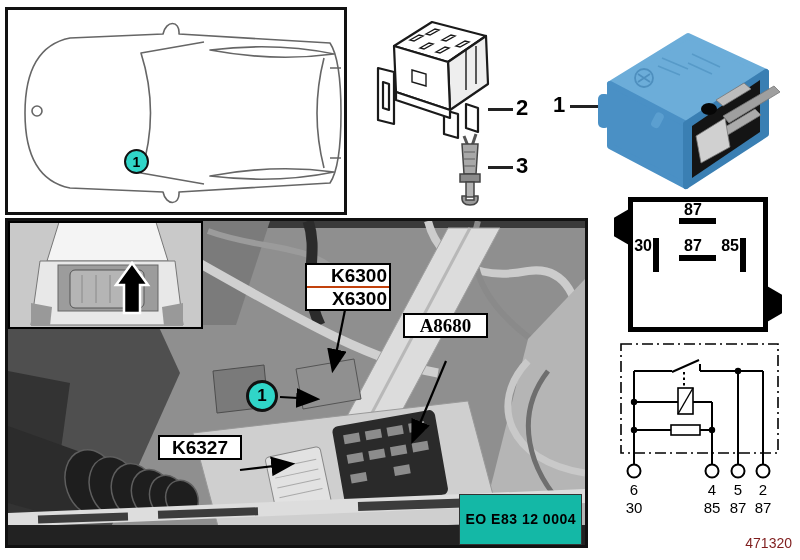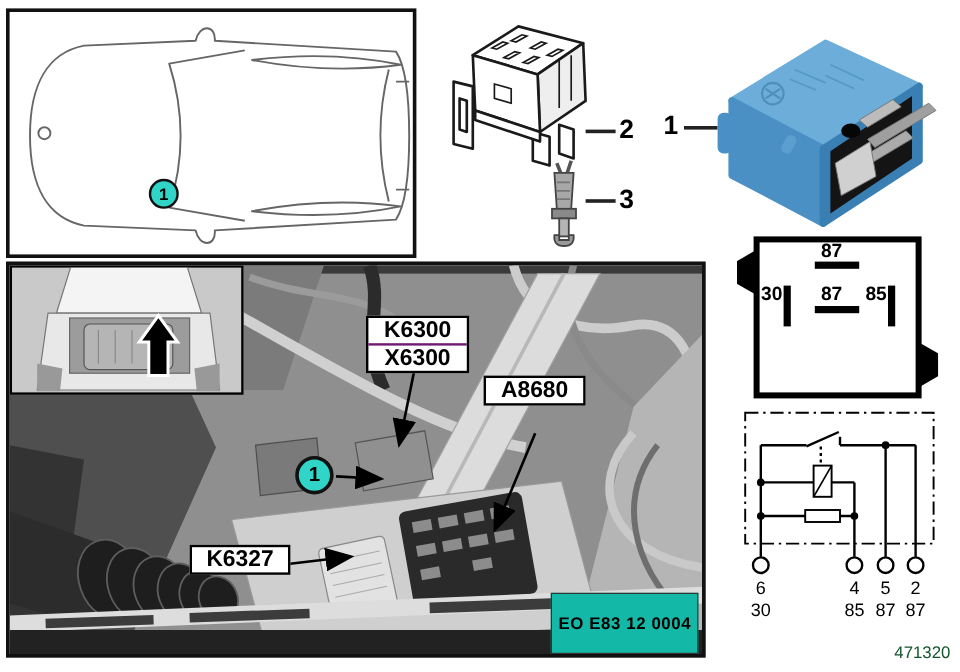--- a/index.html
+++ b/index.html
@@ -26,25 +26,25 @@
   .pin-diagram .lbl{position:absolute;font-size:16px;font-weight:600;line-height:15px;}
   .tab{position:absolute;background:#000;width:15px;height:36px;}
   .tab.left{left:-19px;top:7px;clip-path:polygon(100% 0,100% 100%,0 76%,0 24%);}
   .tab.right{right:-19px;top:84px;clip-path:polygon(0 0,0 100%,100% 76%,100% 24%);}
 
   
   .photo{left:5px;top:218px;width:577px;height:324px;border:3px solid #111;background:#8f8f8f;overflow:hidden;}
   .inset{left:0;top:0;width:191px;height:104px;border:2px solid #000;background:#c9c9c9;overflow:hidden;z-index:4;}
   .callout{background:#fff;border:2px solid #000;z-index:5;text-align:center;}
   .callout .cell{font-size:19px;font-weight:bold;line-height:21px;height:21px;padding:0 2px;}
-  .callout .cell + .cell{border-top:2px solid #701a75;}
+  .callout .cell + .cell{border-top:2px solid #c2410c;}
   .stamp{background:#14b8a6;border:1px solid #333;font-size:14px;font-weight:600;letter-spacing:.5px;
          line-height:17px;padding:16px 5px;z-index:6;}
 
-  .ref-number{right:8px;top:535px;font-size:14px;color:#14532d;}
+  .ref-number{right:8px;top:535px;font-size:14px;color:#7f1d1d;}
   svg{display:block;}
   svg text{font-family:"Liberation Sans", sans-serif;}
 </style>
 </head>
 <body>
 
 <div id="stage">
 
   <div class="abs loc-panel">
     <svg width="336" height="202" viewBox="0 0 336 202">
@@ -285,28 +285,28 @@
         </marker>
       </defs>
       <g stroke="#000" stroke-width="2.2" fill="none">
         <path d="M 272 176 L 308 178" marker-end="url(#ah)"></path>
         <path d="M 337 89 L 325 148" marker-end="url(#ah)"></path>
         <path d="M 438 140 L 405 219" marker-end="url(#ah)"></path>
         <path d="M 232 249 L 283 243" marker-end="url(#ah)"></path>
       </g>
     </svg>
 
-    <div class="abs callout" style="left:297px;top:42px;width:82px;">
+    <div class="abs callout" style="left:297px;top:42px;width:82px;text-align:right;">
       <div class="cell">K6300</div>
       <div class="cell">X6300</div>
     </div>
-    <div class="abs callout" style="left:395px;top:92px;width:81px;">
+    <div class="abs callout" style="left:395px;top:92px;width:81px;font-family:Liberation Serif, serif;">
       <div class="cell">A8680</div>
     </div>
-    <div class="abs callout" style="left:150px;top:233px;width:80px;">
+    <div class="abs callout" style="left:150px;top:214px;width:80px;">
       <div class="cell">K6327</div>
     </div>
 
     <div class="abs marker big" style="left:238px;top:159px;z-index:6;">
       <span>1</span>
     </div>
 
     <div class="abs stamp" style="right:3px;bottom:0px;">EO E83 12 0004</div>
   </div>
 

